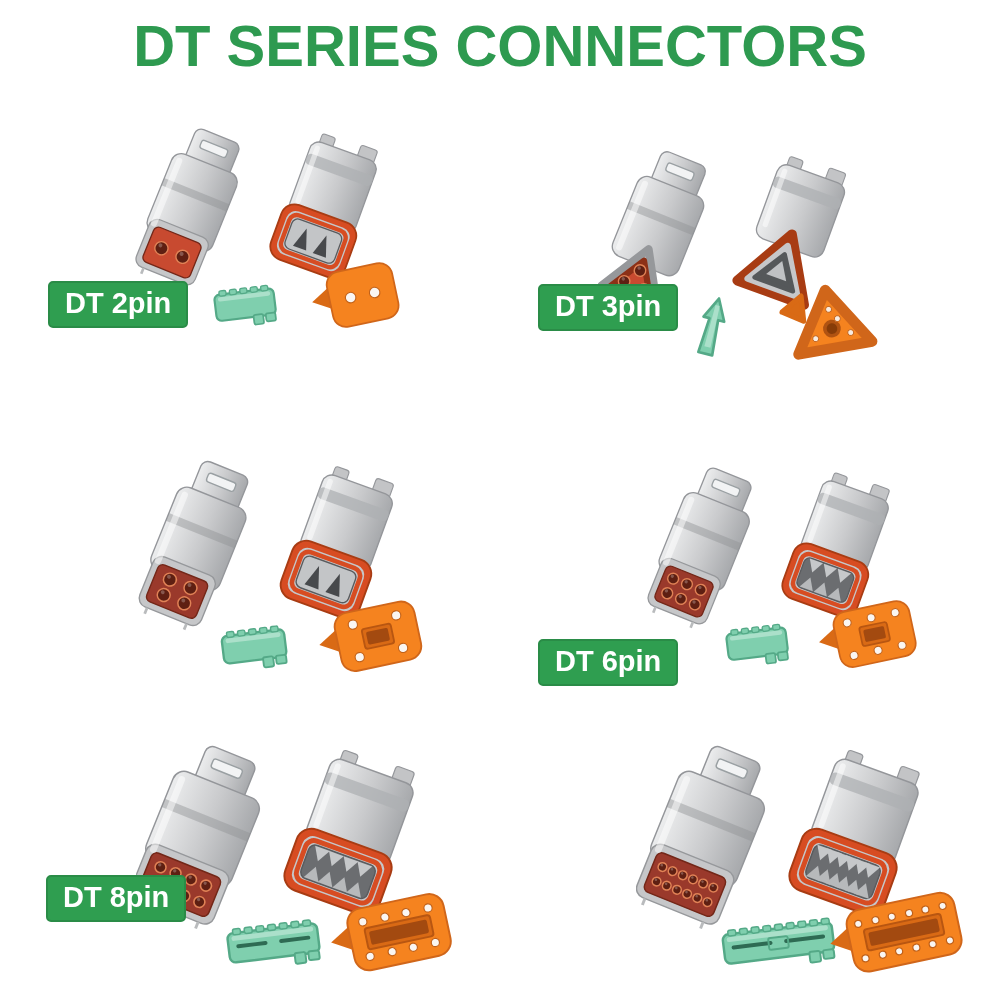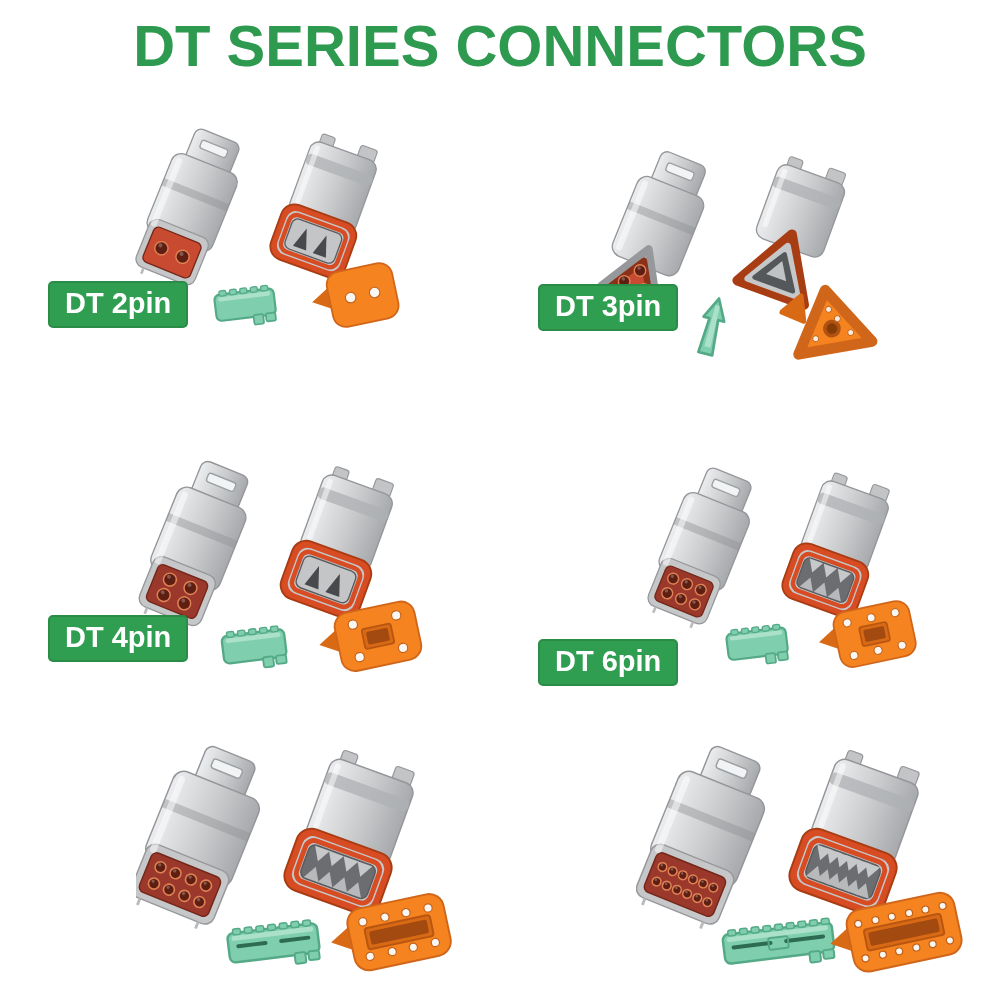--- a/index.html
+++ b/index.html
@@ -463,15 +463,15 @@
         <circle cx="-26" cy="18" r="3.6" fill="#faf6f2" stroke="#c06018" stroke-width="1.2"></circle>
         <circle cx="-9" cy="18" r="3.6" fill="#faf6f2" stroke="#c06018" stroke-width="1.2"></circle>
         <circle cx="9" cy="18" r="3.6" fill="#faf6f2" stroke="#c06018" stroke-width="1.2"></circle>
         <circle cx="26" cy="18" r="3.6" fill="#faf6f2" stroke="#c06018" stroke-width="1.2"></circle>
         <circle cx="44" cy="18" r="3.6" fill="#faf6f2" stroke="#c06018" stroke-width="1.2"></circle>
       </g>
     </svg>
 
   <div class="badge b0">DT 2pin</div>
   <div class="badge b1">DT 3pin</div>
-  <div class="badge b2">DT 4pin</div>
   <div class="badge b3">DT 6pin</div>
+  <div class="badge b4">DT 8pin</div>
 </div>
 
 </body></html>

